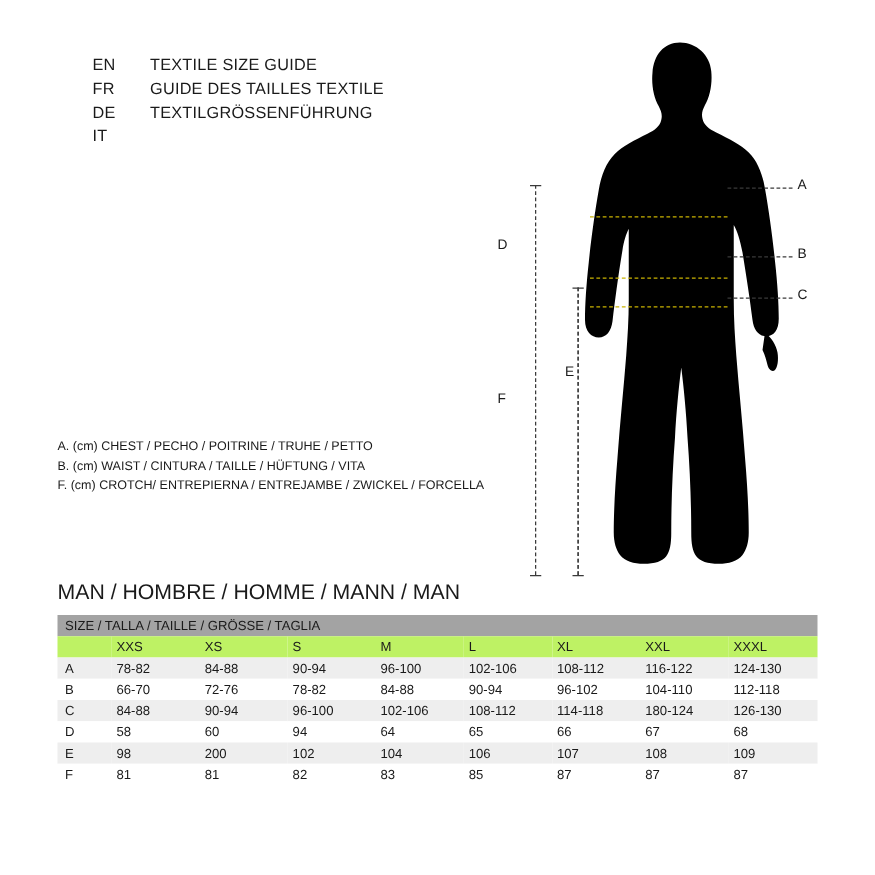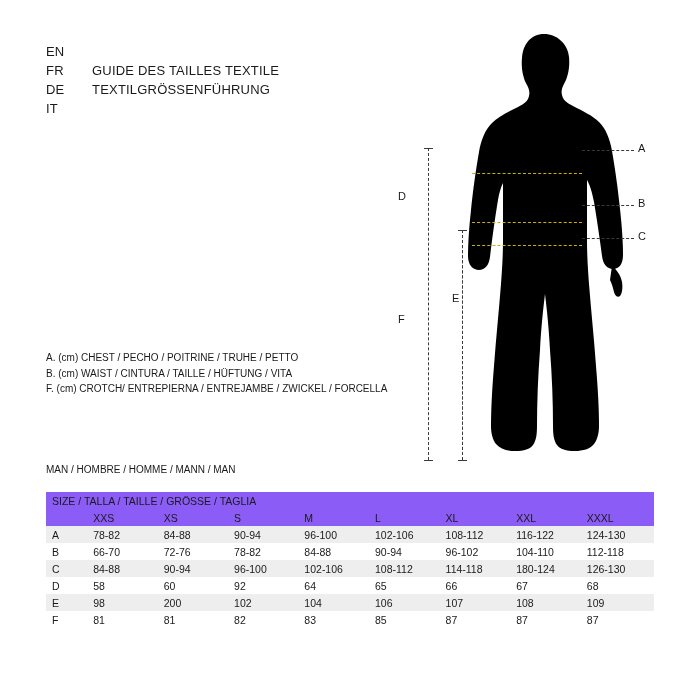--- a/index.html
+++ b/index.html
@@ -31,20 +31,21 @@
   .lang-row {
     display: flex;
     align-items: baseline;
     height: 19px;
     font-size: 13px;
     letter-spacing: 0.2px;
   }
   .lang-code {
     width: 46px;
     flex: 0 0 46px;
+    margin-left: 28px;
   }
   .lang-text {
     white-space: nowrap;
   }
 
   
   .legend {
     position: absolute;
     left: 46px;
     top: 350px;
@@ -52,21 +53,21 @@
   }
   .legend-row {
     font-size: 10px;
     line-height: 15.5px;
     white-space: nowrap;
   }
   .gender-row {
     position: absolute;
     left: 46px;
     top: 464px;
-    font-size: 10px;
+    font-size: 17px;
     text-align: center;
   }
 
   
   .table-wrap {
     position: absolute;
     left: 46px;
     top: 492px;
     width: 608px;
   }
@@ -75,27 +76,27 @@
     width: 608px;
     font-size: 10.5px;
   }
   table td, table th {
     padding: 0;
     height: 17px;
     text-align: left;
     font-weight: normal;
   }
   .row-title td {
-    background: #8b5cf6;
+    background: #a3a3a3;
     font-size: 10.5px;
     padding-left: 6px;
     height: 17px;
   }
   .row-head td {
-    background: #8b5cf6;
+    background: #bef264;
     height: 17px;
   }
   .row-alt td {
     background: #eeeeee;
   }
   .row-plain td {
     background: #ffffff;
   }
   .c-label {
     width: 40px;
@@ -150,20 +151,21 @@
   }
 </style>
 </head>
 <body>
 
 <div class="page">
 
   <div class="lang-block">
     <div class="lang-row">
       <span class="lang-code">EN</span>
+      <span class="lang-text">TEXTILE SIZE GUIDE</span>
     </div>
     <div class="lang-row">
       <span class="lang-code">FR</span>
       <span class="lang-text">GUIDE DES TAILLES TEXTILE</span>
     </div>
     <div class="lang-row">
       <span class="lang-code">DE</span>
       <span class="lang-text">TEXTILGRÖSSENFÜHRUNG</span>
     </div>
     <div class="lang-row">
@@ -311,21 +313,21 @@
           <td class="c-val">102-106</td>
           <td class="c-val">108-112</td>
           <td class="c-val">114-118</td>
           <td class="c-val">180-124</td>
           <td class="c-val">126-130</td>
         </tr>
         <tr class="row-plain">
           <td class="c-label">D</td>
           <td class="c-val">58</td>
           <td class="c-val">60</td>
-          <td class="c-val">92</td>
+          <td class="c-val">94</td>
           <td class="c-val">64</td>
           <td class="c-val">65</td>
           <td class="c-val">66</td>
           <td class="c-val">67</td>
           <td class="c-val">68</td>
         </tr>
         <tr class="row-alt">
           <td class="c-label">E</td>
           <td class="c-val">98</td>
           <td class="c-val">200</td>

